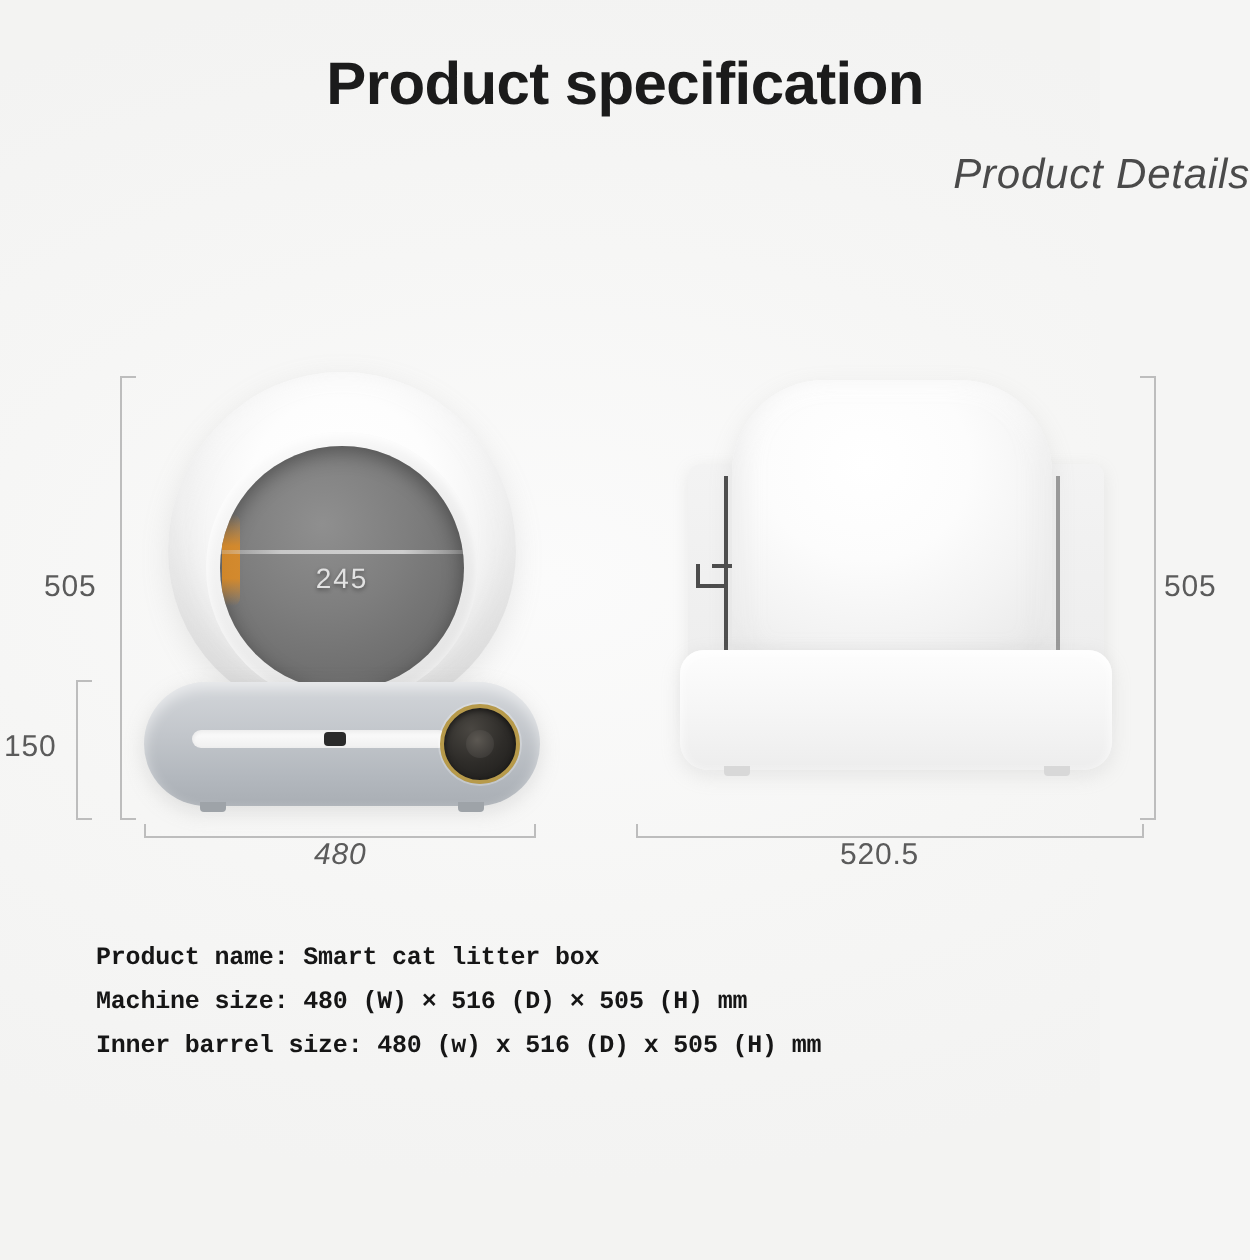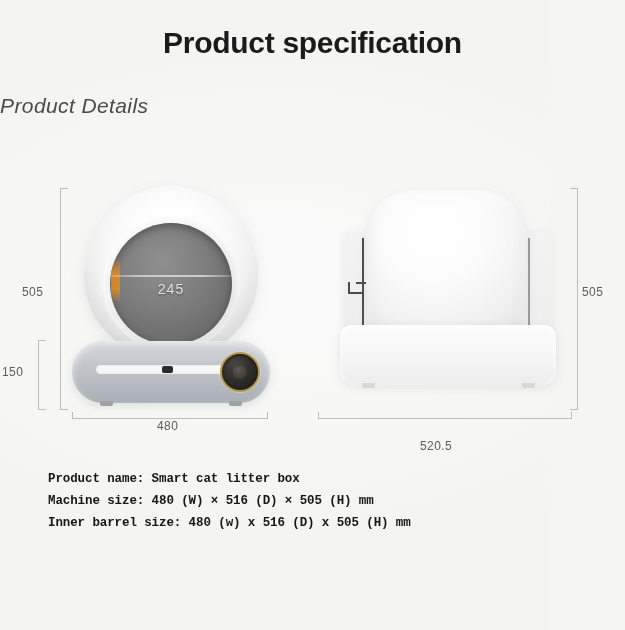--- a/index.html
+++ b/index.html
@@ -31,33 +31,32 @@
     font-size: 30px;
     font-weight: bold;
     color: #1b1b1b;
     letter-spacing: -0.3px;
   }
   .subtitle {
     position: absolute;
     top: 76px;
     left: 0;
     width: 625px;
-    text-align: left;
+    text-align: right;
     font-size: 21px;
     font-style: italic;
     color: #4a4a4a;
     letter-spacing: 0.4px;
-    margin-top: 18px;
   }
 
   
   .diagram { position: absolute; top: 0; left: 0; width: 625px; height: 450px; }
   .dimlabel {
     position: absolute;
-    font-size: 12px;
+    font-size: 15px;
     color: #5b5b5b;
     letter-spacing: 0.4px;
     white-space: nowrap;
   }
   .vbracket {
     position: absolute;
     border-left: 1px solid #bdbdbd;
     border-top: 1px solid #bdbdbd;
     border-bottom: 1px solid #bdbdbd;
     width: 8px;
@@ -303,28 +302,28 @@
       <div class="side-foot r"></div>
     </div>
 
     <div class="vbracket" style="left:60px; top:188px; height:222px;"></div>
     <div class="dimlabel" style="left:22px; top:285px;">505</div>
 
     <div class="vbracket" style="left:38px; top:340px; height:70px;"></div>
     <div class="dimlabel" style="left:2px; top:365px;">150</div>
 
     <div class="hbracket" style="left:72px; top:412px; width:196px;"></div>
-    <div class="dimlabel" style="left:157px; top:419px;">480</div>
+    <div class="dimlabel" style="left:157px; top:419px;font-style:italic;">480</div>
 
     <div class="vbracket" style="left:570px; top:188px; height:222px; border-left:none;
                                  border-right:1px solid #bdbdbd;"></div>
     <div class="dimlabel" style="left:582px; top:285px;">505</div>
 
     <div class="hbracket" style="left:318px; top:412px; width:254px;"></div>
-    <div class="dimlabel" style="left:420px; top:439px;">520.5</div>
+    <div class="dimlabel" style="left:420px; top:419px;">520.5</div>
 
   </div>
 
   <div class="spec-list">
     <div class="spec-item">Product name: Smart cat litter box</div>
     <div class="spec-item">Machine size: 480 (W) × 516 (D) × 505 (H) mm</div>
     <div class="spec-item">Inner barrel size: 480 (w) x 516 (D) x 505 (H) mm</div>
   </div>
 
 </div>

